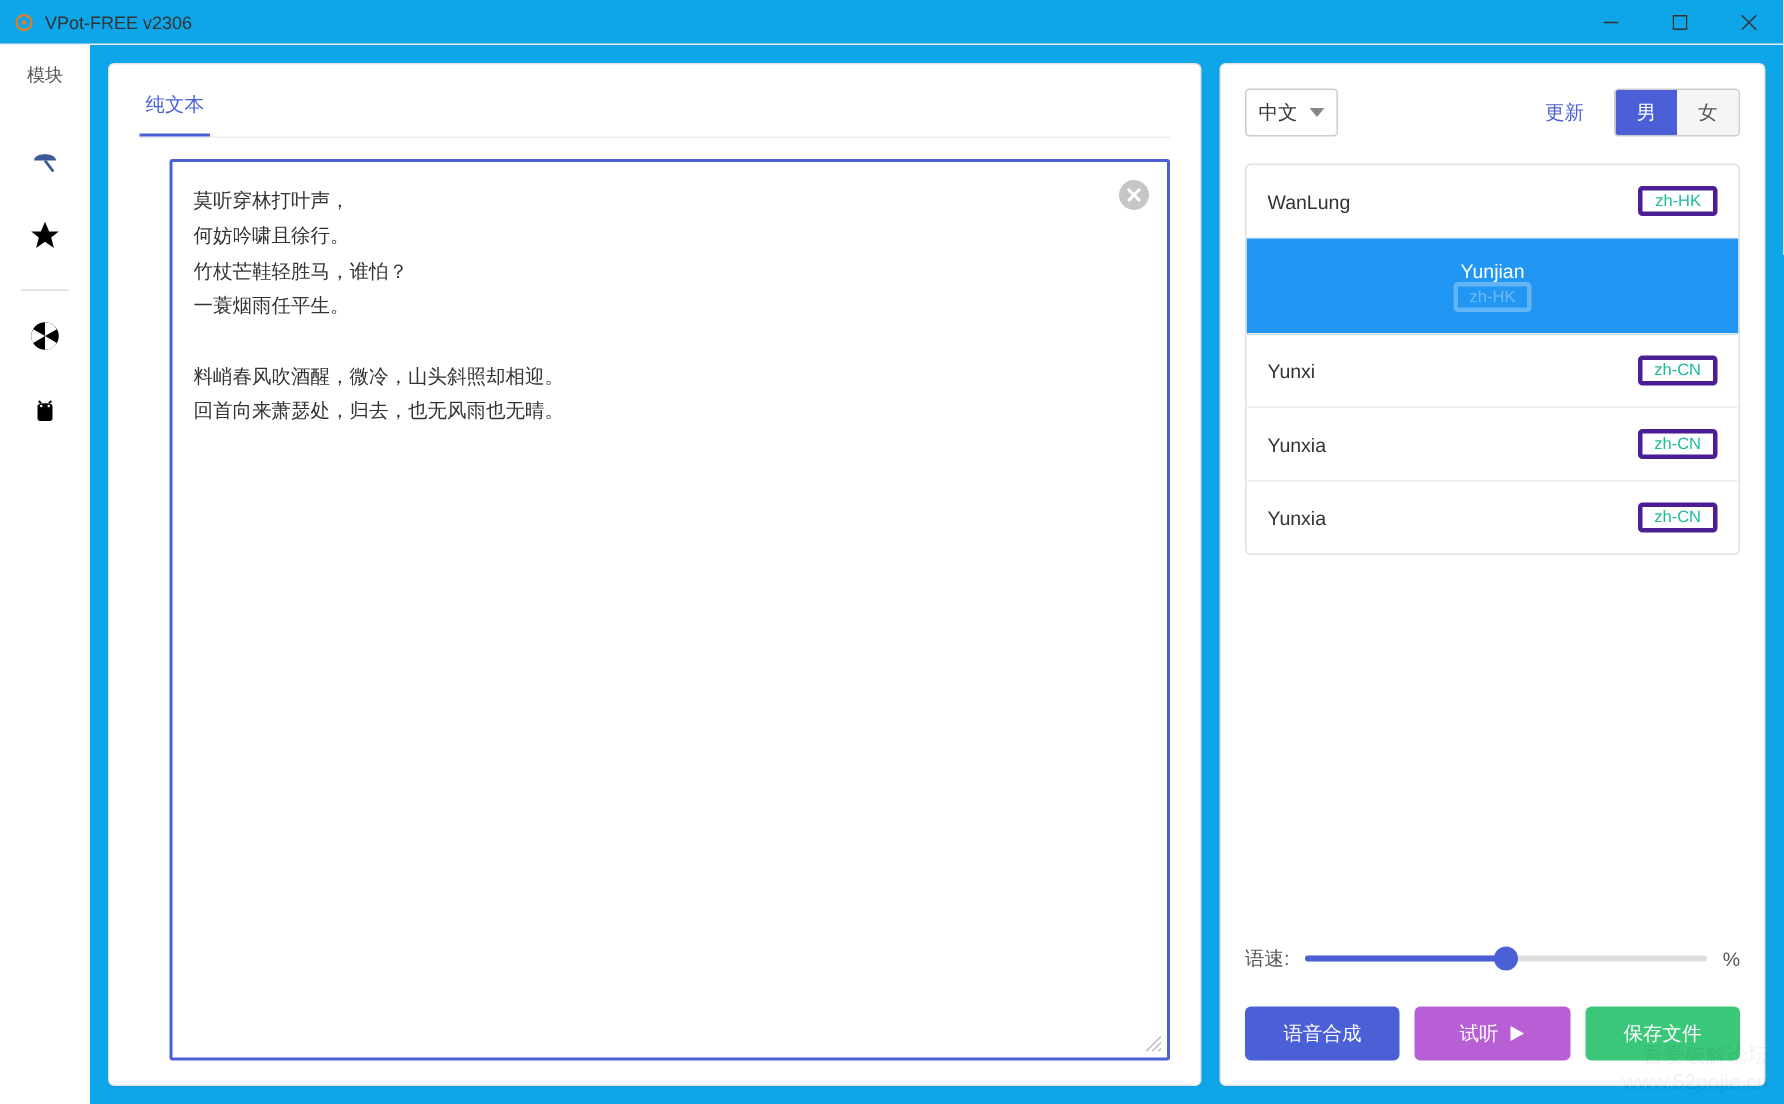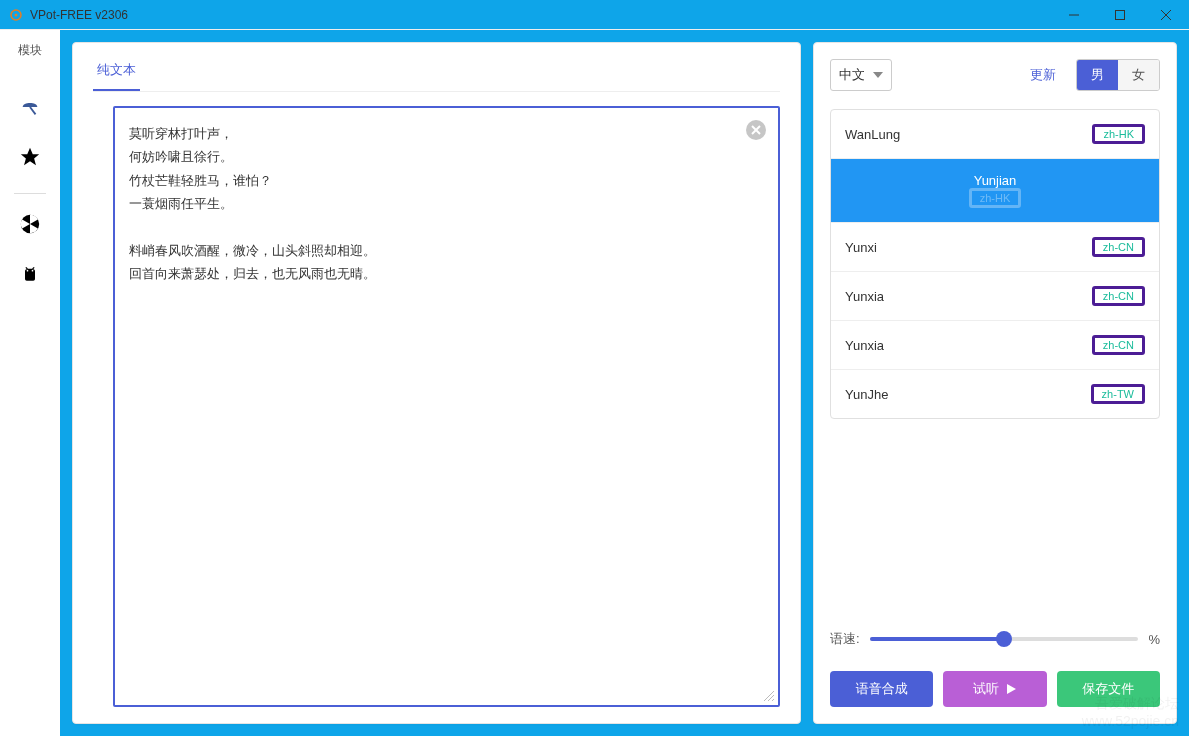--- a/index.html
+++ b/index.html
@@ -173,24 +173,20 @@
           <span class="voice-tag">zh-CN</span>
         </div>
         <div class="voice-item">
           <span>Yunxia</span>
           <span class="voice-tag">zh-CN</span>
         </div>
         <div class="voice-item">
           <span>Yunxia</span>
           <span class="voice-tag">zh-CN</span>
         </div>
-        <div class="voice-item">
-          <span>YunJhe</span>
-          <span class="voice-tag">zh-TW</span>
-        </div>
       </div>
 
       <div class="speed-row">
         <span>语速:</span>
         <div class="slider-wrap">
           <div class="slider-track">
             <div class="slider-fill" style="width:50%"></div>
           </div>
           <div class="slider-thumb" style="left:50%"></div>
         </div>

